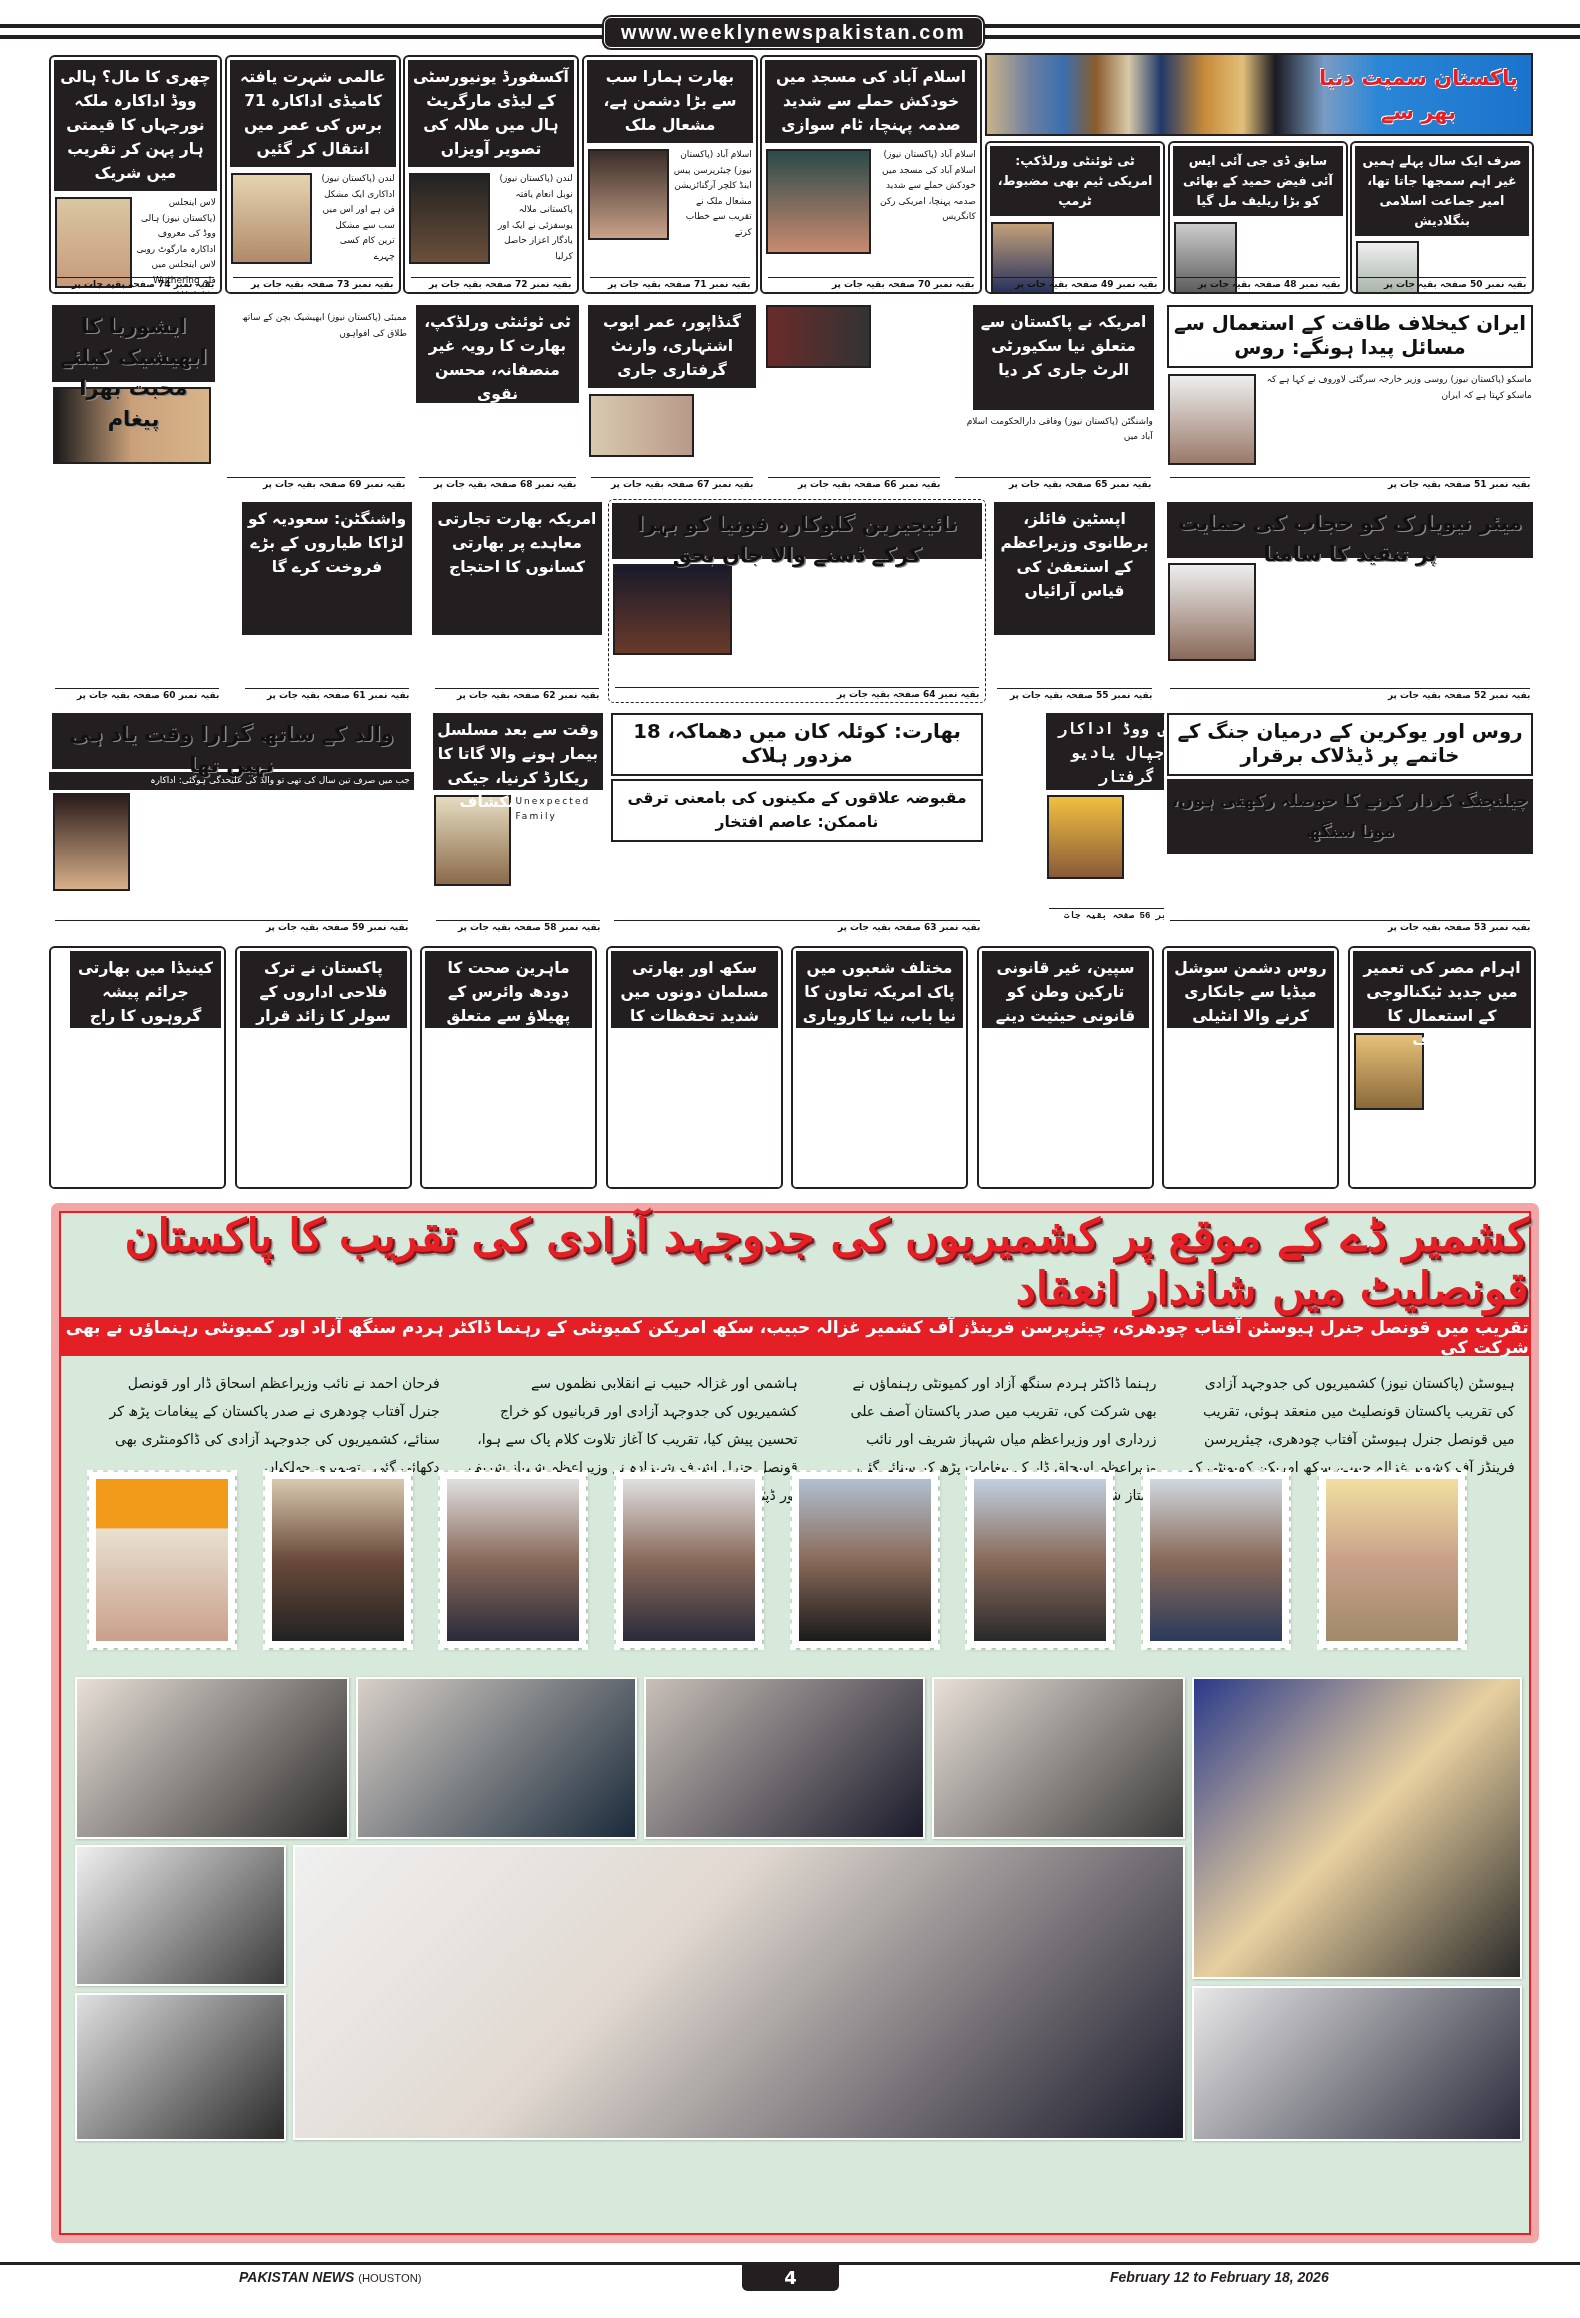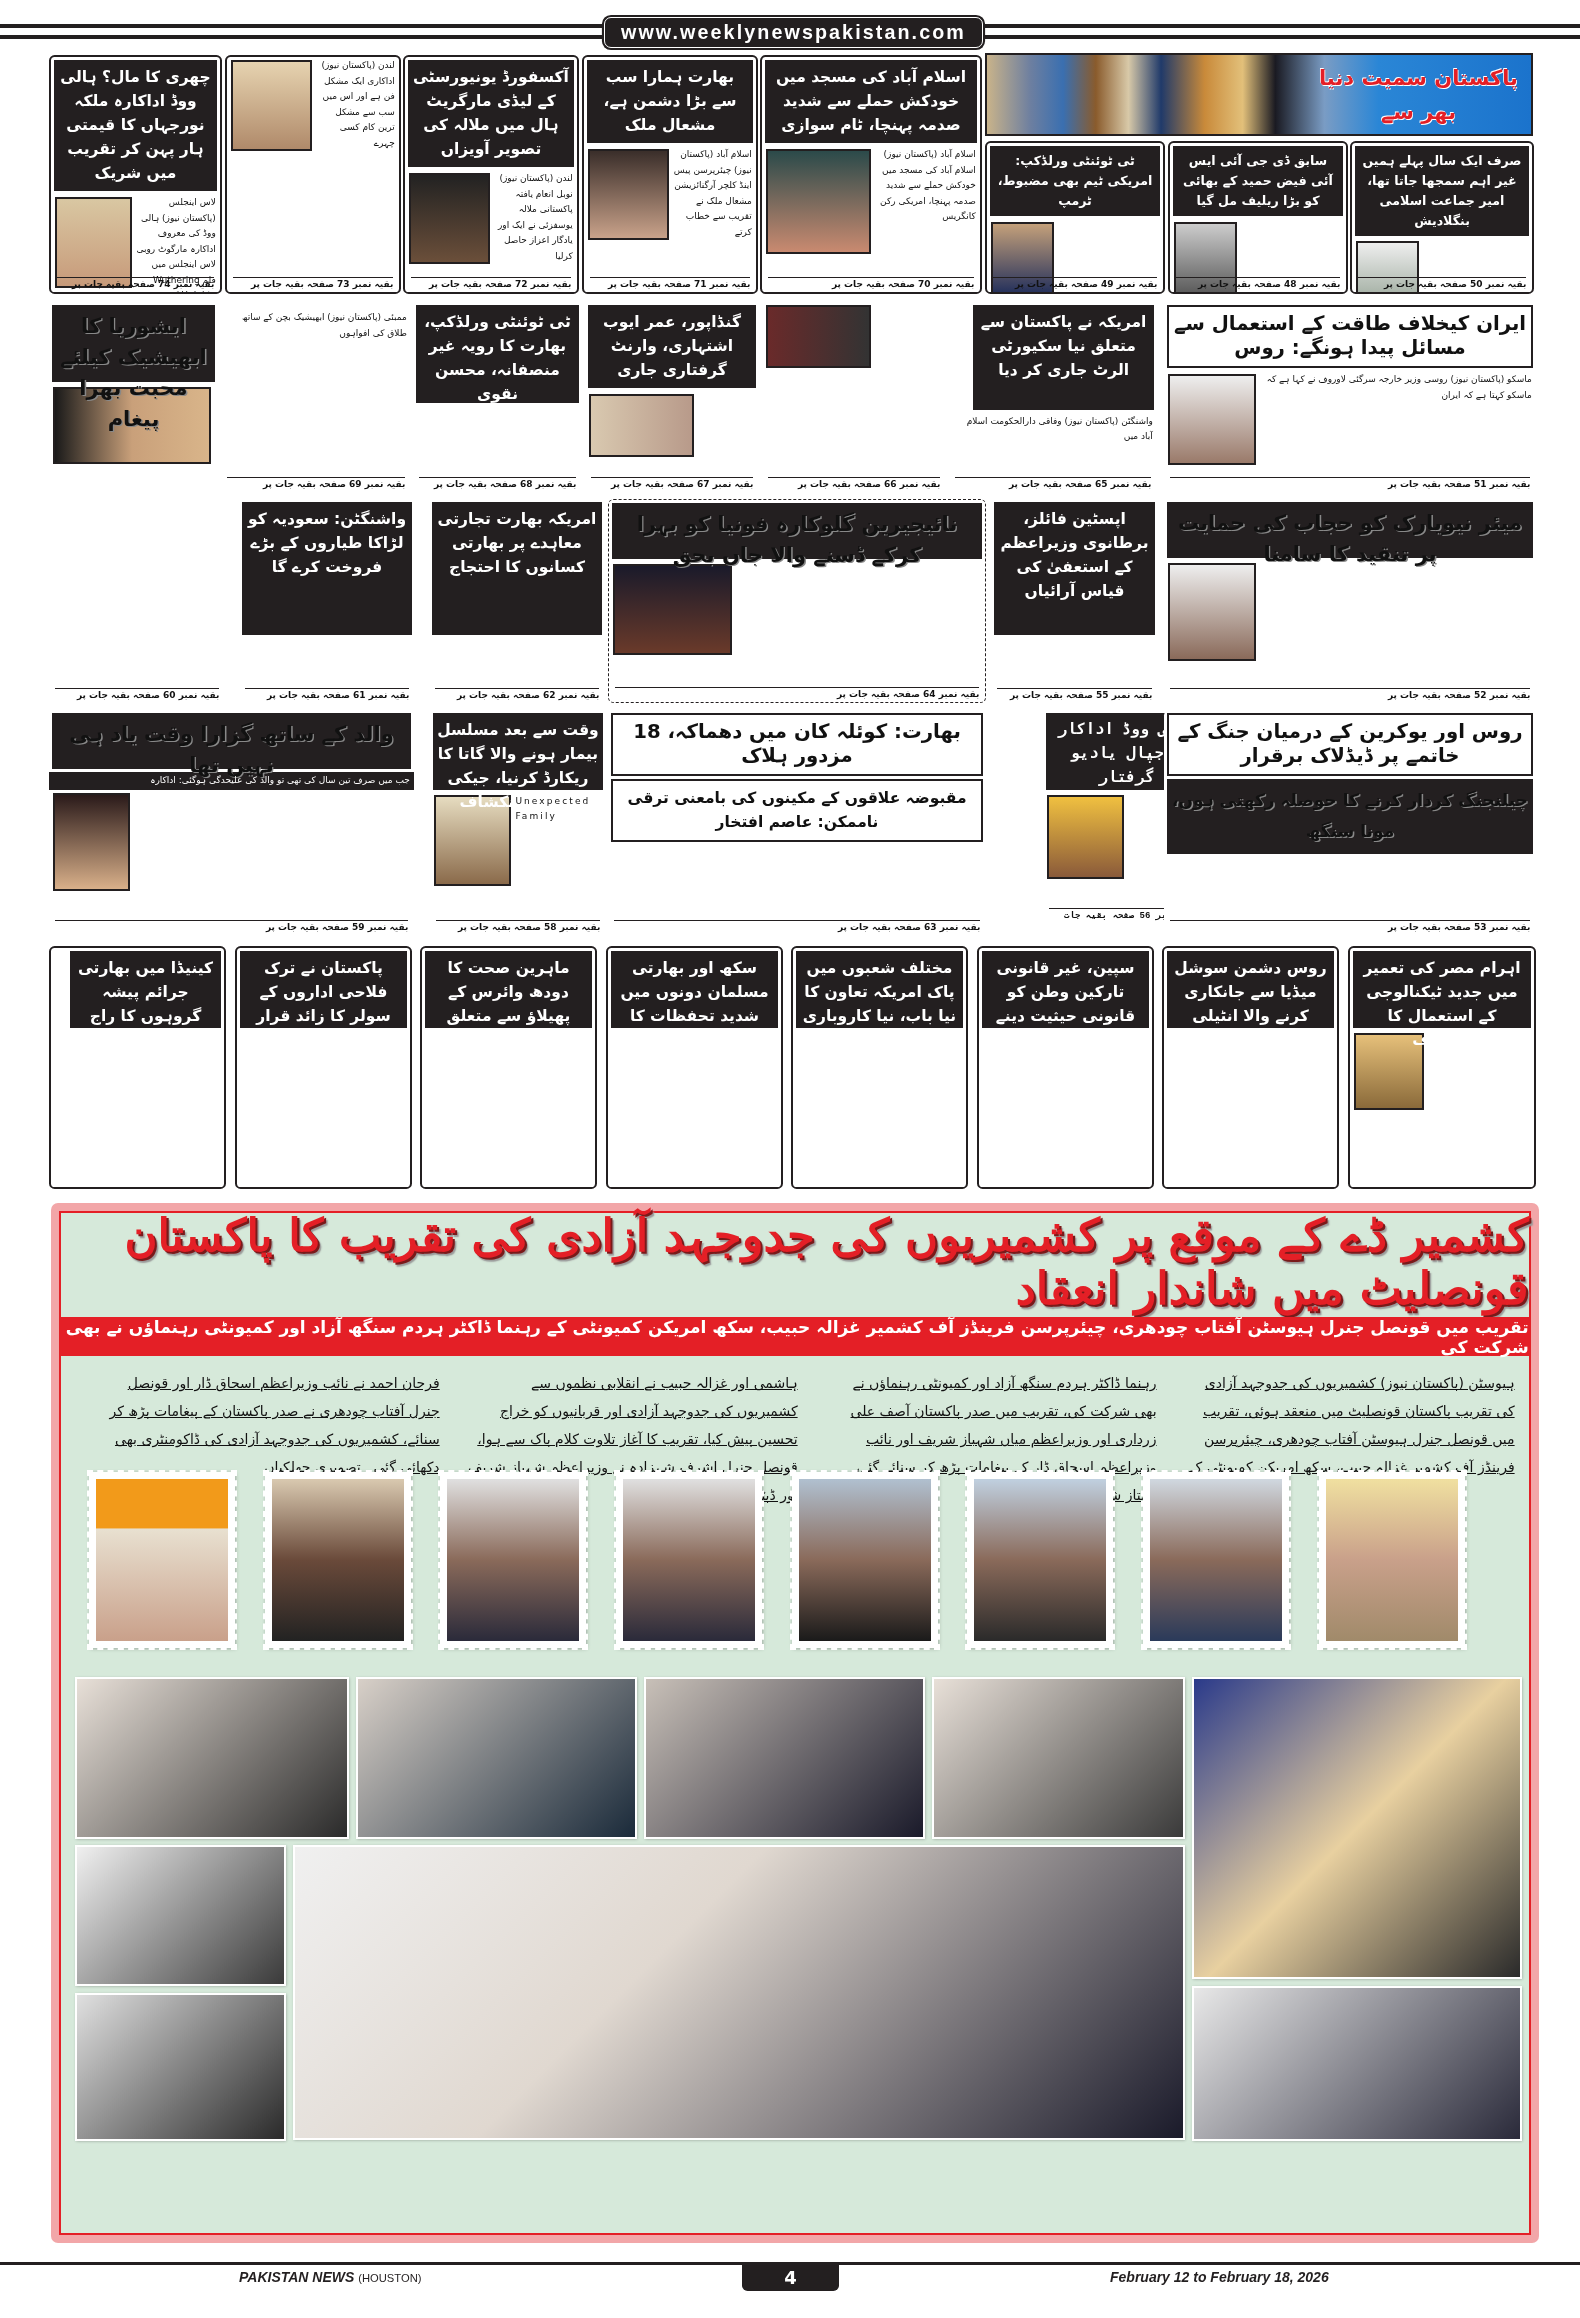--- a/index.html
+++ b/index.html
@@ -27,21 +27,21 @@
   .hl-fancy { background: linear-gradient(#f3f3f3, #d9d9d9); color: #111 !important; font-size: 21px !important; line-height: 31px !important; text-shadow: 1.4px 1.4px 0 #888; border: 1.4px solid #231f20; }
   .hl-boxed { background: #fff !important; color: #111 !important; border: 2.1px solid #231f20; font-size: 19.7px !important; }
 
   
   .feature { position: absolute; left: 51px; top: 1203px; width: 1488px; height: 1040px; background: #f2a6a8; border-radius: 7px; }
   .feature-inner { position: absolute; left: 8.4px; top: 8.4px; right: 8.4px; bottom: 8.4px; border: 2.8px solid #e41f26; background: #d6e9da; }
   .feat-title { position: absolute; left: 0; right: 0; top: 0; height: 98px; display: flex; align-items: center; justify-content: center;
      direction: rtl; color: #e41f26; font-weight: bold; font-size: 45px; text-shadow: 2.1px 2.1px 0 #7a1a1a, 3.5px 3.5px 1.4px #999; font-family: "DejaVu Serif", serif; }
   .feat-sub { position: absolute; left: 0; right: 0; top: 104px; height: 39px; background: #e41f26; color: #fff; direction: rtl;
      display: flex; align-items: center; justify-content: center; font-size: 17px; font-weight: bold; }
-  .feat-text { position: absolute; top: 156px; width: 330px; direction: rtl; font-size: 14px; line-height: 28px; color: #111; text-decoration: underline; }
+  .feat-text { position: absolute; top: 156px; width: 330px; direction: rtl; font-size: 14px; line-height: 28px; color: #111; }
   .stamp { position: absolute; top: 259px; width: 146px; height: 176px; background: #fff; padding: 7px; box-shadow: 1.4px 1.4px 4.2px rgba(0,0,0,.35);
      outline: 2.1px dashed #fff; }
   .stamp .ph { width: 100%; height: 100%; }
   .pic { position: absolute; border: 2.1px solid #fff; box-shadow: 0.7px 0.7px 2.8px rgba(0,0,0,.3); }
 
   
   .ftr-line { position: absolute; left: 0; right: 0; height: 2.8px; background: #231f20; }
   .ftr-txt { position: absolute; top: 2269px; font-family: "Liberation Sans", sans-serif; font-weight: bold; font-style: italic; font-size: 14px; color: #231f20; }
   .page-no { position: absolute; left: 742px; top: 2264px; width: 97px; height: 27px; background: #231f20; color: #fff; font-size: 18px; font-weight: bold; text-align: center; line-height: 27px; border-radius: 0 0 5.6px 5.6px; }
 </style>
@@ -59,20 +59,21 @@
   </div>
 </div>
 
 <div class="col" style="left:49px;top:55px;width:173px;height:239px;">
   <div class="hl">چھری کا مال؟ ہالی ووڈ اداکارہ ملکہ نورجہاں کا قیمتی ہار پہن کر تقریب میں شریک</div>
   <div class="photo" style="width:77px;height:91px;background:linear-gradient(#d9c7a2,#c79a7a);"></div>
   <div class="body">لاس اینجلس (پاکستان نیوز) ہالی ووڈ کی معروف اداکارہ مارگوٹ روبی لاس اینجلس میں فلم Wuthering Heights کے پریمیئر میں شریک</div>
   <div class="cont">بقیہ نمبر 74 صفحہ بقیہ جات پر</div>
 </div>
 <div class="col" style="left:225px;top:55px;width:176px;height:239px;">
+  <div class="hl">عالمی شہرت یافتہ کامیڈی اداکارہ 71 برس کی عمر میں انتقال کر گئیں</div>
   <div class="photo" style="width:81px;height:91px;background:linear-gradient(#e6d3b0,#b08a6a);"></div>
   <div class="body">لندن (پاکستان نیوز) اداکاری ایک مشکل فن ہے اور اس میں سب سے مشکل ترین کام کسی چہرے</div>
   <div class="cont">بقیہ نمبر 73 صفحہ بقیہ جات پر</div>
 </div>
 <div class="col" style="left:403px;top:55px;width:176px;height:239px;">
   <div class="hl">آکسفورڈ یونیورسٹی کے لیڈی مارگریٹ ہال میں ملالہ کی تصویر آویزاں</div>
   <div class="photo" style="width:81px;height:91px;background:linear-gradient(#222,#6b4f3a);"></div>
   <div class="body">لندن (پاکستان نیوز) نوبل انعام یافتہ پاکستانی ملالہ یوسفزئی نے ایک اور یادگار اعزاز حاصل کرلیا</div>
   <div class="cont">بقیہ نمبر 72 صفحہ بقیہ جات پر</div>
 </div>

